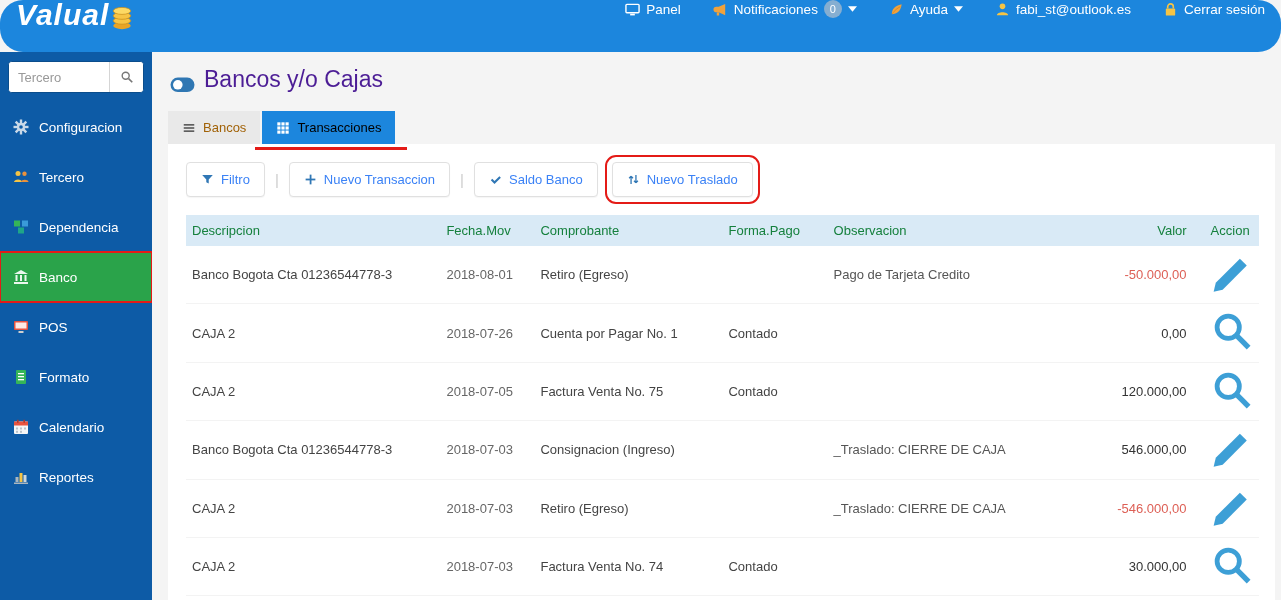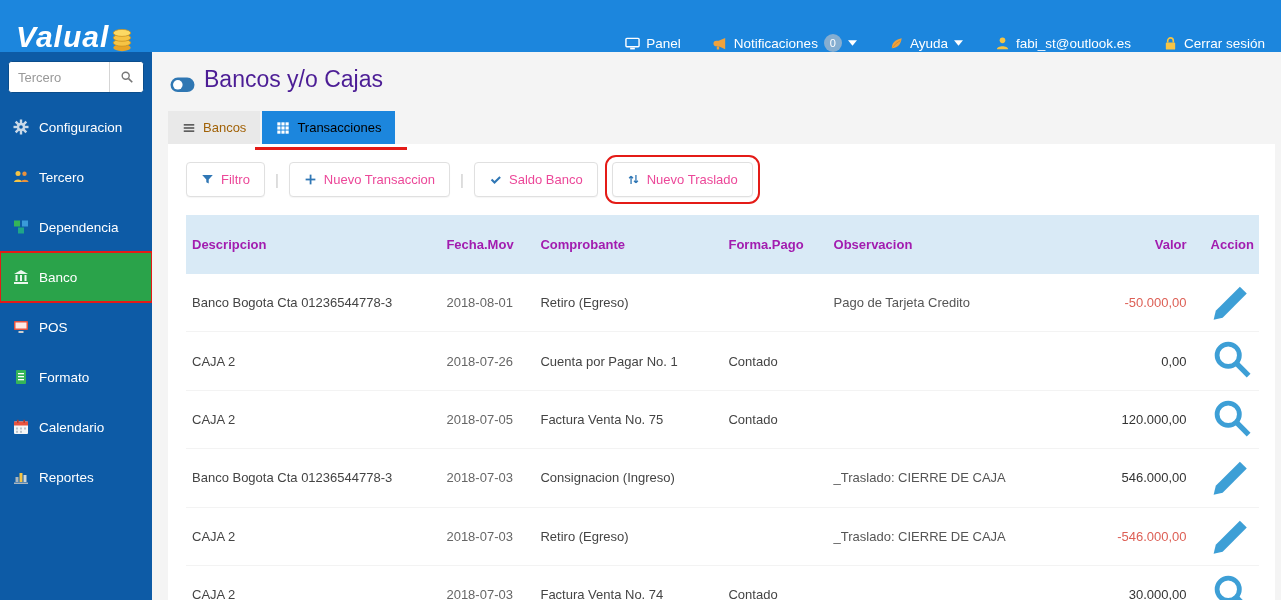--- a/index.html
+++ b/index.html
@@ -2,21 +2,21 @@
 <html><head>
 <meta charset="utf-8">
 <style>
   * { margin:0; padding:0; box-sizing:border-box; }
   html,body { width:1281px; height:600px; overflow:hidden; }
   body { font-family:"Liberation Sans", sans-serif; background:#f4f4f4; }
 
   .app { display:grid; grid-template-rows:52px 1fr; grid-template-columns:152px 1fr; width:1281px; height:600px; }
 
   
-  .topbar { grid-column:1/3; background:#1c86dd; display:flex; align-items:flex-end; justify-content:space-between; padding:0 16px; }
+  .topbar { grid-column:1/3; background:#1c86dd; display:flex; align-items:flex-start; justify-content:space-between; padding:0 16px;border-radius:23px; }
   .logo { display:flex; align-items:flex-end; gap:2px; cursor:pointer; }
   .logo-text { color:#fff; font-size:30px; font-weight:bold; font-style:italic; letter-spacing:1px; line-height:1; }
   .logo .icon { width:22px; height:24px; }
   .topnav { display:flex; align-items:center; gap:32px; }
   .topnav-item { display:flex; align-items:center; gap:6px; color:#fff; font-size:13.5px; cursor:pointer; text-decoration:none; white-space:nowrap; }
   .topnav-item .icon { width:15px; height:15px; }
   .badge { display:inline-flex; align-items:center; justify-content:center; width:18px; height:18px; border-radius:50%; background:#85aed1; color:#fff; font-size:11px; }
   .caret { width:9px; height:6px; display:inline-block; }
   .caret svg { display:block; width:100%; height:100%; }
 
@@ -40,27 +40,27 @@
   .icon svg { display:block; width:100%; height:100%; }
 
   .tabs { margin-top:18px; display:flex; position:relative; z-index:2; }
   .tab { display:inline-flex; align-items:center; gap:7px; padding:9px 14px; font-size:13px; background:#e9e9e9; color:#a16207; cursor:pointer; margin-right:2px; position:relative; }
   .tab.active { background:#1c86dd; color:#000000; }
   .tab .icon { width:14px; height:14px; }
   .tab-underline { position:absolute; left:-7px; right:-12px; bottom:-6px; height:3px; background:#e41b17; }
 
   .panel { background:#fff; flex:1; overflow:hidden; padding:18px 16px 0 18px; }
   .toolbar { display:flex; align-items:center; }
-  .tb-btn { display:inline-flex; align-items:center; gap:7px; background:#fff; border:1px solid #e0e0e0; border-radius:4px; color:#ec4899; font-size:13px; font-family:inherit; padding:9px 14px; cursor:pointer; box-shadow:0 1px 1px rgba(0,0,0,.04); white-space:nowrap; }
+  .tb-btn { display:inline-flex; align-items:center; gap:7px; background:#fff; border:1px solid #e0e0e0; border-radius:4px; color:#3b82f6; font-size:13px; font-family:inherit; padding:9px 14px; cursor:pointer; box-shadow:0 1px 1px rgba(0,0,0,.04); white-space:nowrap; }
   .tb-btn .icon { width:13px; height:13px; }
   .tb-btn.annotated { outline:2px solid #e41b17; outline-offset:5px; margin-left:14px; }
   .tb-sep { color:#ccc; font-size:15px; margin:0 10px; }
 
   .tx-table { width:100%; border-collapse:collapse; margin-top:18px; font-size:13px; table-layout:fixed; }
-  .tx-table th { background:#d9eaf6; color:#a21caf; text-align:left; font-weight:bold; padding:22px 6px; }
+  .tx-table th { background:#d9eaf6; color:#15803d; text-align:left; font-weight:normal; padding:8px 6px; }
   .tx-table td { padding:6px 6px; color:#444; border-bottom:1px solid #f3f3f3; overflow:hidden; white-space:nowrap; }
   .tx-table .c0 { width:23%; }
   .tx-table .c1 { width:8.5%; }
   .tx-table .c2 { width:17%; }
   .tx-table .c3 { width:9.5%; }
   .tx-table .c4 { width:21%; }
   .tx-table .c5 { width:12%; text-align:right; }
   .tx-table .c6 { width:6%; padding-left:18px; }
   .tx-table td.c1 { color:#666; }
   .tx-table td.c4 { color:#555; }

